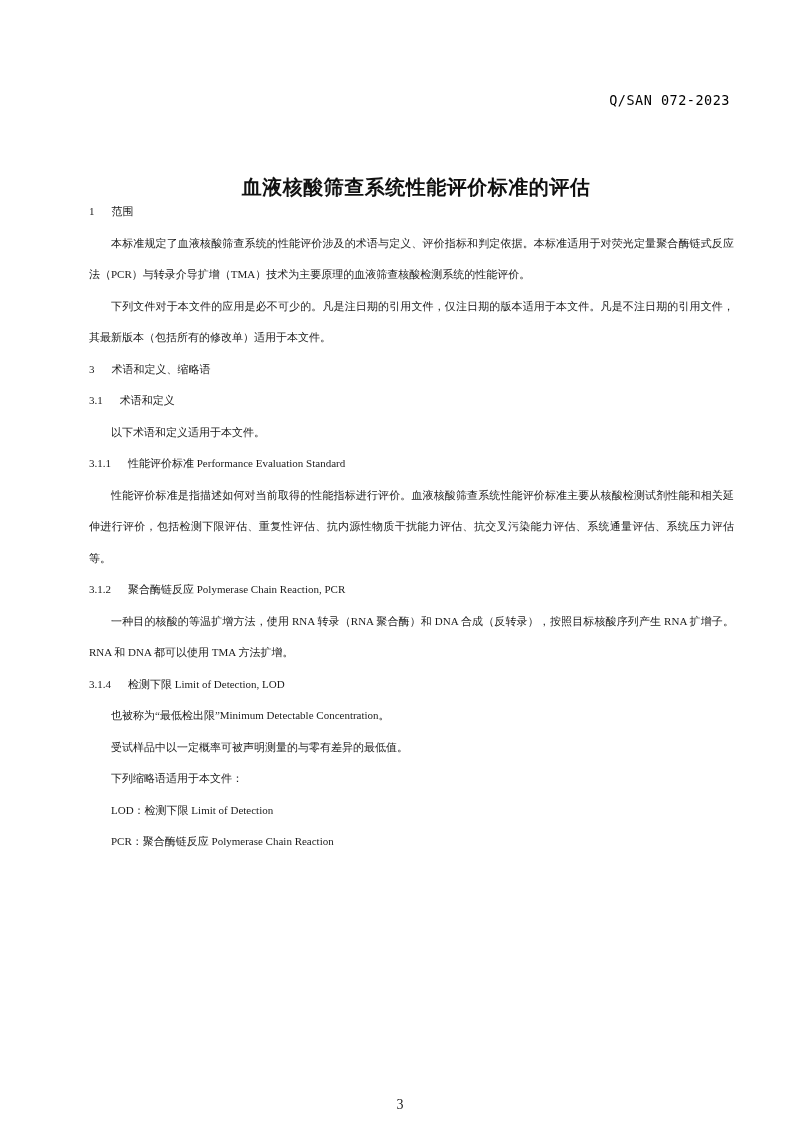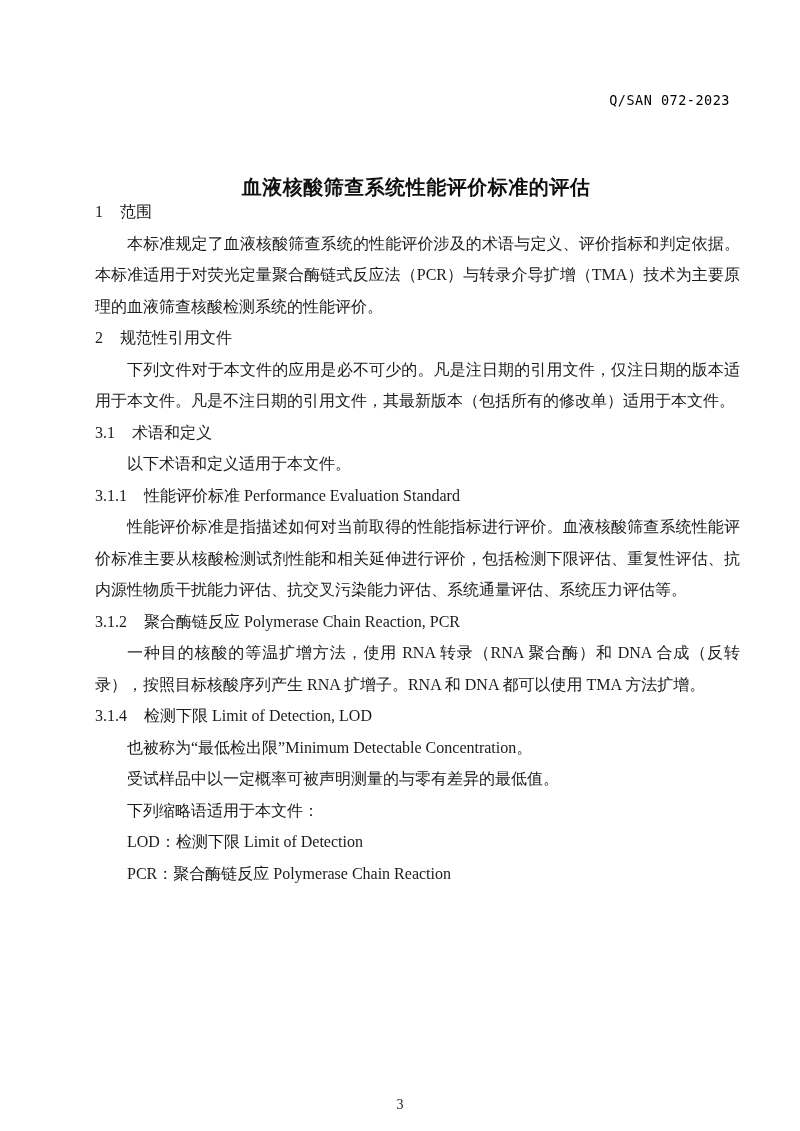--- a/index.html
+++ b/index.html
@@ -32,23 +32,23 @@
     text-align: center;
     font-size: 20px;
     font-weight: bold;
     letter-spacing: 0.5px;
     color: #111;
     padding-left: 16px;
   }
   .content {
     position: absolute;
     top: 196px;
-    left: 95px;
+    left: 89px;
     width: 645px;
-    font-size: 16px;
+    font-size: 11px;
     line-height: 31.5px;
     text-align: justify;
   }
   .heading {
     margin: 0;
     text-align: left;
     white-space: nowrap;
   }
   .h-num {
     display: inline-block;
@@ -74,24 +74,24 @@
 <div class="doc-code">Q/SAN 072-2023</div>
 
 <h1 class="doc-title">血液核酸筛查系统性能评价标准的评估</h1>
 
 <div class="content">
 
   <p class="heading"><span class="h-num">1</span><span>范围</span></p>
 
   <p class="para">本标准规定了血液核酸筛查系统的性能评价涉及的术语与定义、评价指标和判定依据。本标准适用于对荧光定量聚合酶链式反应法（PCR）与转录介导扩增（TMA）技术为主要原理的血液筛查核酸检测系统的性能评价。</p>
 
-  <p class="heading"><span class="h-num">2</span><span>规范性引用文件</span></p>
 
   <p class="para">下列文件对于本文件的应用是必不可少的。凡是注日期的引用文件，仅注日期的版本适用于本文件。凡是不注日期的引用文件，其最新版本（包括所有的修改单）适用于本文件。</p>
 
+  <p class="heading"><span class="h-num">3</span><span>术语和定义、缩略语</span></p>
 
   <p class="heading"><span class="h-num">3.1</span><span>术语和定义</span></p>
 
   <p class="para">以下术语和定义适用于本文件。</p>
 
   <p class="heading"><span class="h-num">3.1.1</span><span>性能评价标准  Performance Evaluation Standard</span></p>
 
   <p class="para">性能评价标准是指描述如何对当前取得的性能指标进行评价。血液核酸筛查系统性能评价标准主要从核酸检测试剂性能和相关延伸进行评价，包括检测下限评估、重复性评估、抗内源性物质干扰能力评估、抗交叉污染能力评估、系统通量评估、系统压力评估等。</p>
 
   <p class="heading"><span class="h-num">3.1.2</span><span>聚合酶链反应  Polymerase Chain Reaction, PCR</span></p>

